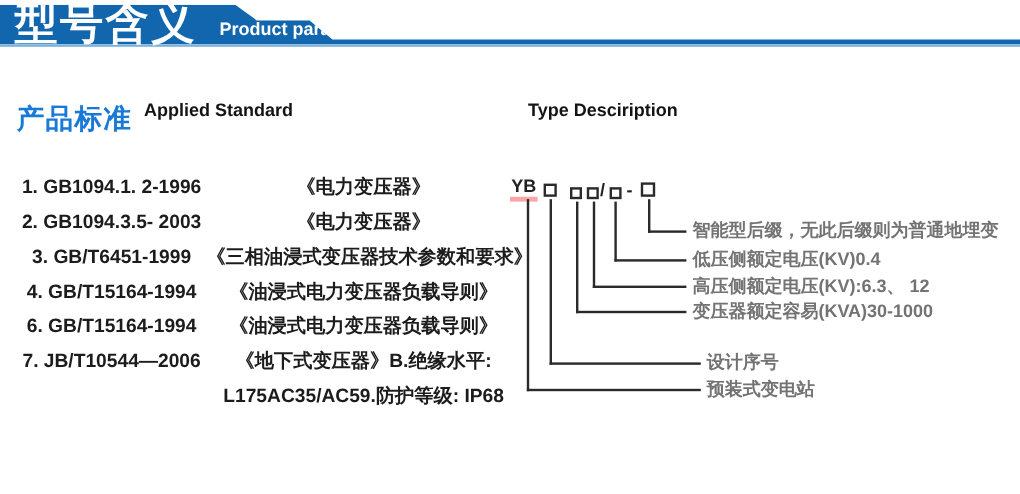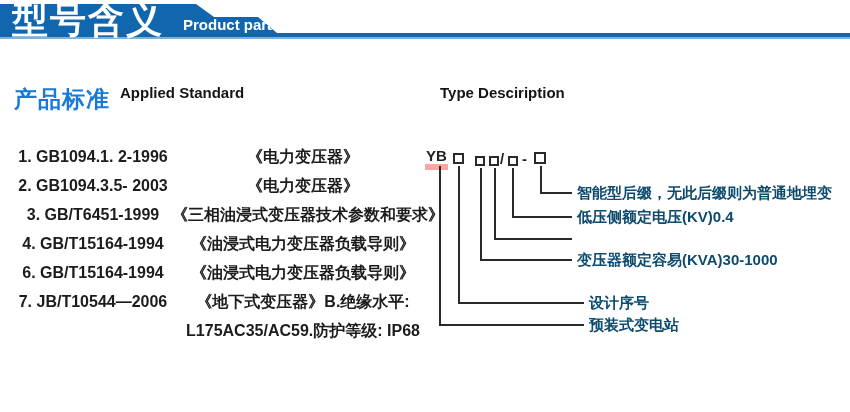--- a/index.html
+++ b/index.html
@@ -86,21 +86,21 @@
     position: absolute;
     left: 425px; top: 145px;
     width: 425px; height: 215px;
     color: #222222;
   }
   .diagram .prefix {
     position: absolute;
     left: 0; top: 3px;
     font-size: 15px;
     font-weight: bold;
-    border-bottom: 6px solid #fca5a5;
+    border-bottom: 4px solid #fca5a5;
     padding: 0 1px 1px 1px;
     line-height: 15px;
   }
   .code-box {
     position: absolute;
     border: 2px solid #2a2a2a;
     background: #ffffff;
   }
   .box-1 { left: 28px;  top: 8px;  width: 11px; height: 11px; }
   .box-2 { left: 50px;  top: 11px; width: 10px; height: 10px; }
@@ -131,21 +131,21 @@
   .h-3  { left: 69px;  top: 93px;  width: 78px; }
   .h-2  { left: 55px;  top: 114px; width: 92px; }
   .h-1  { left: 33px;  top: 157px; width: 126px; }
   .h-yb { left: 14px;  top: 179px; width: 145px; }
 
   .diag-label {
     position: absolute;
     font-size: 15px;
     font-weight: bold;
     white-space: nowrap;
-    color: #0c4a6e;
+    color: #737373;
     line-height: 18px;
   }
   .lab-5  { left: 152px; top: 39px; }
   .lab-4  { left: 152px; top: 63px; }
   .lab-3  { left: 152px; top: 85px; }
   .lab-2  { left: 152px; top: 106px; }
   .lab-1  { left: 164px; top: 149px; }
   .lab-yb { left: 164px; top: 171px; }
 </style>
 </head>
@@ -216,16 +216,17 @@
 
   <span class="hline h-5"></span>
   <span class="hline h-4"></span>
   <span class="hline h-3"></span>
   <span class="hline h-2"></span>
   <span class="hline h-1"></span>
   <span class="hline h-yb"></span>
 
   <div class="diag-label lab-5">智能型后缀，无此后缀则为普通地埋变</div>
   <div class="diag-label lab-4">低压侧额定电压(KV)0.4</div>
+  <div class="diag-label lab-3">高压侧额定电压(KV):6.3、 12</div>
   <div class="diag-label lab-2">变压器额定容易(KVA)30-1000</div>
   <div class="diag-label lab-1">设计序号</div>
   <div class="diag-label lab-yb">预装式变电站</div>
 </div>
 
 </body></html>

